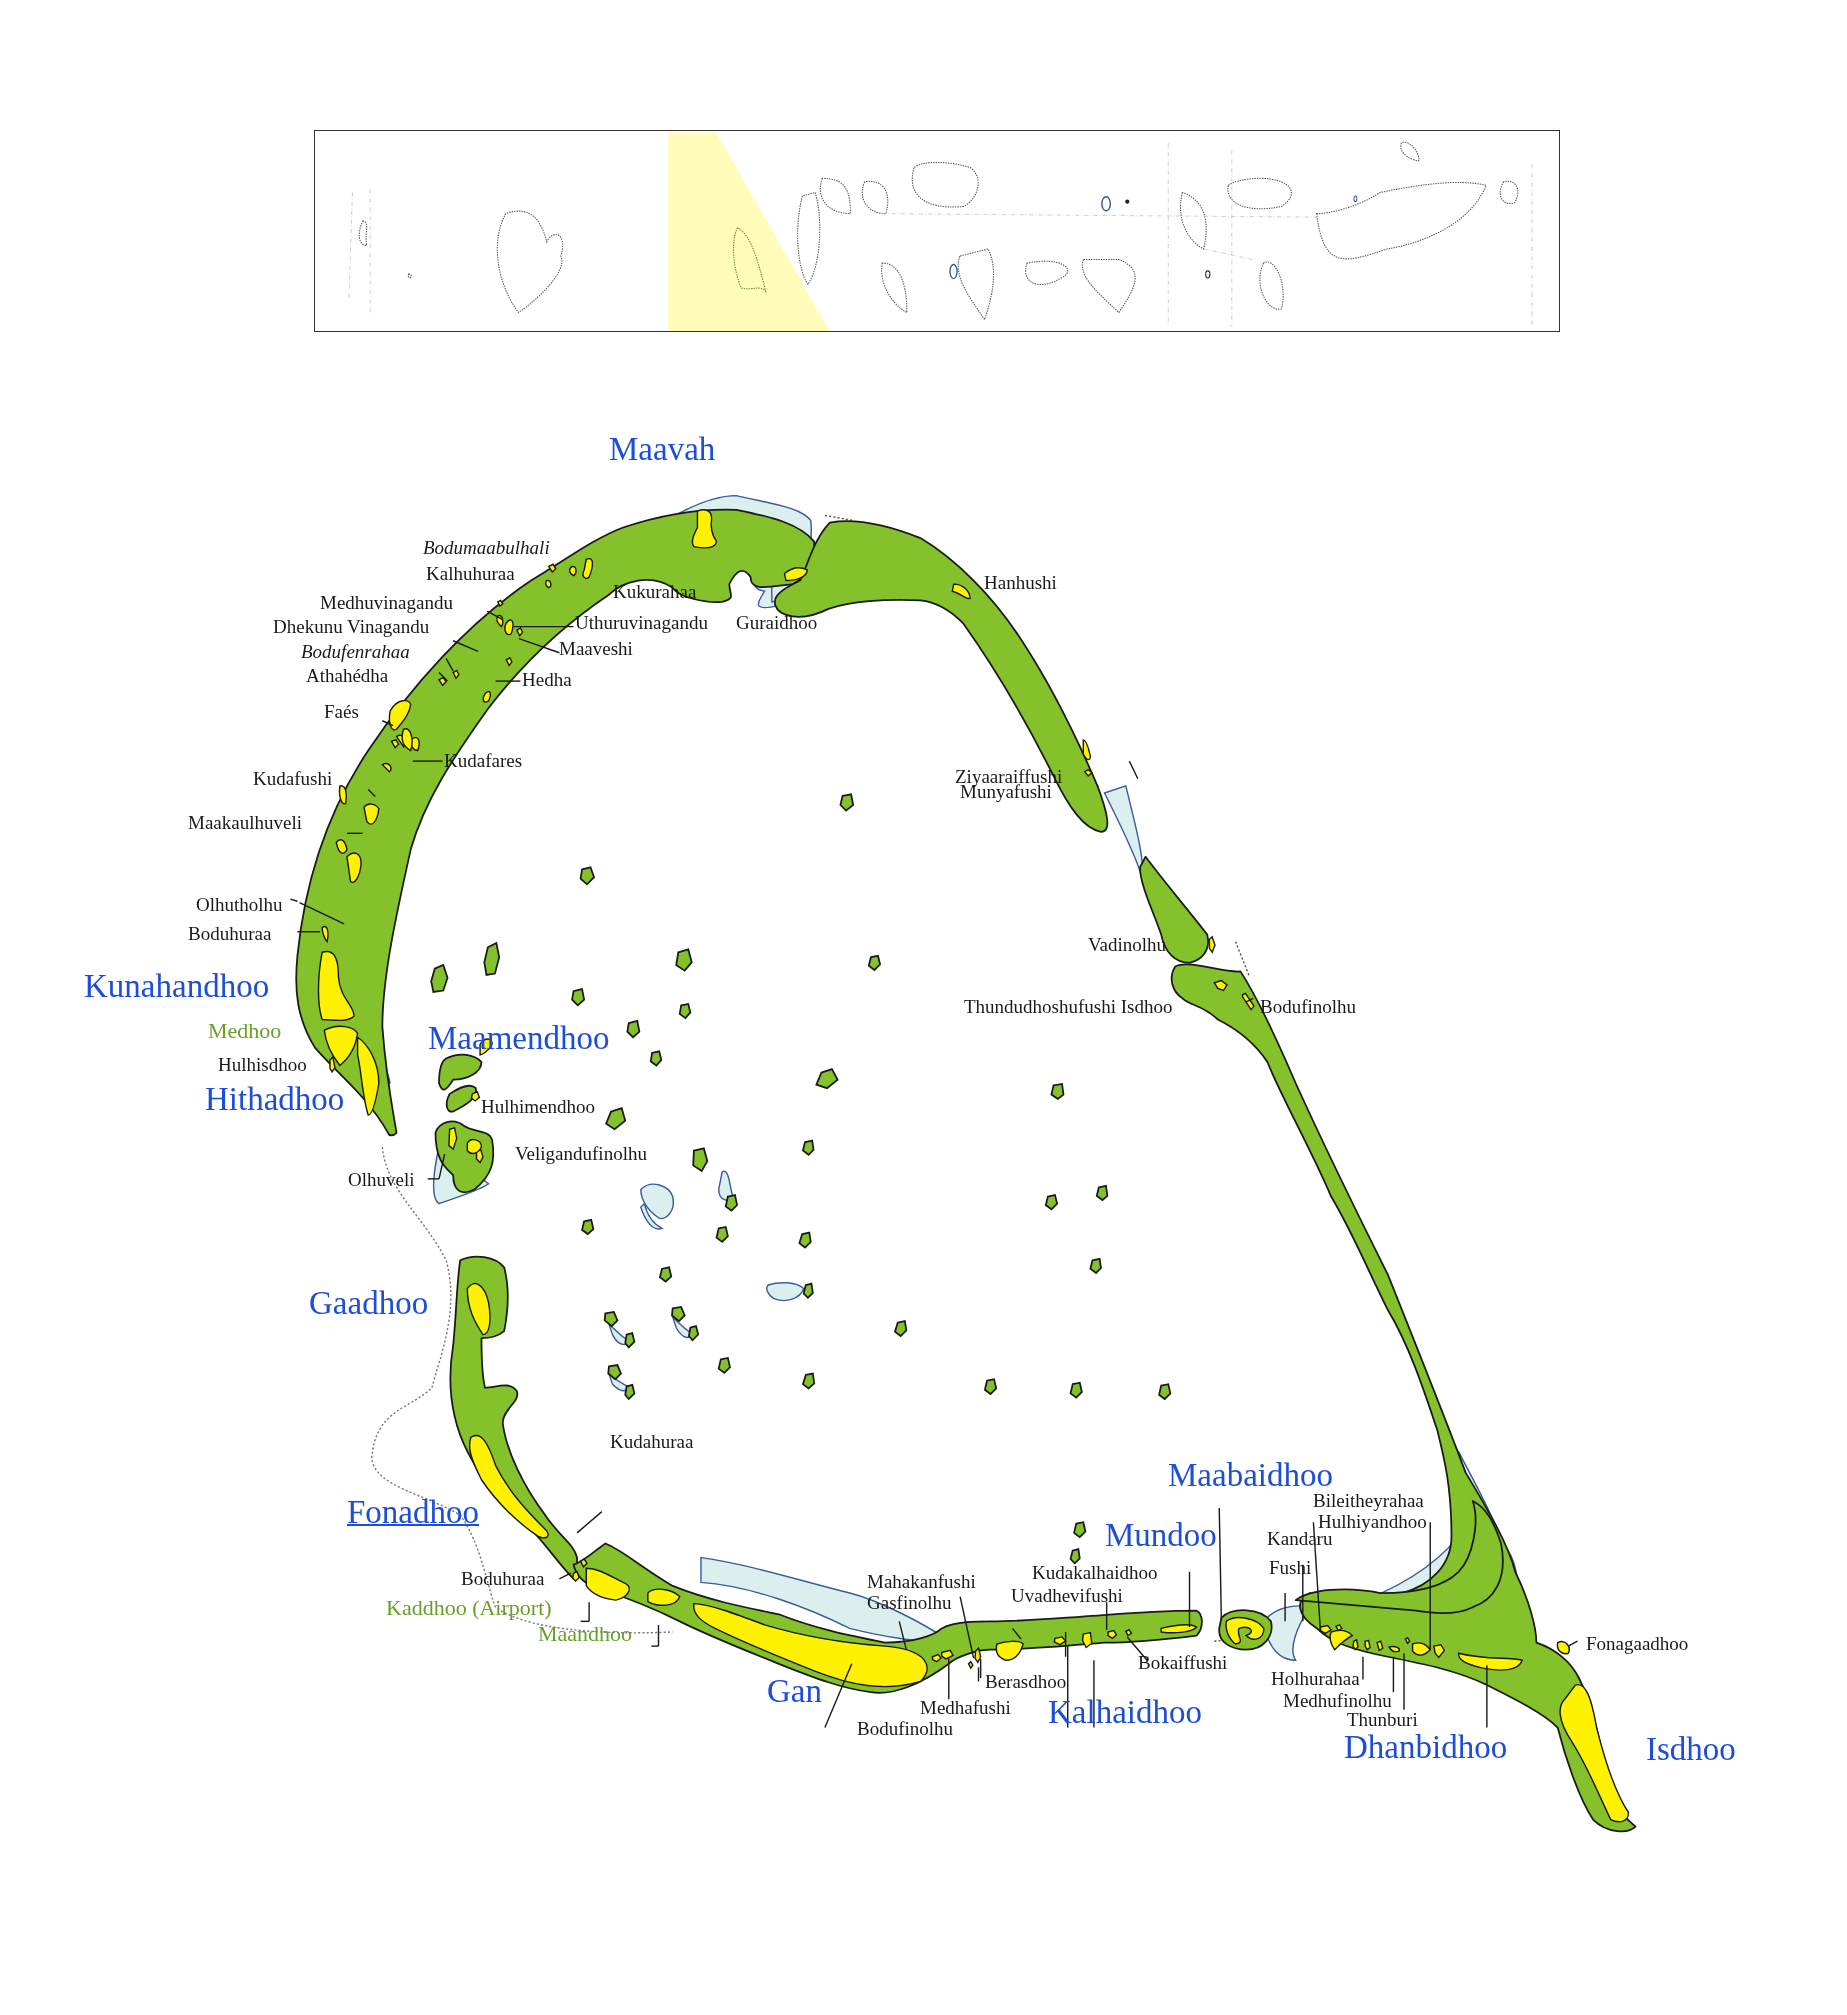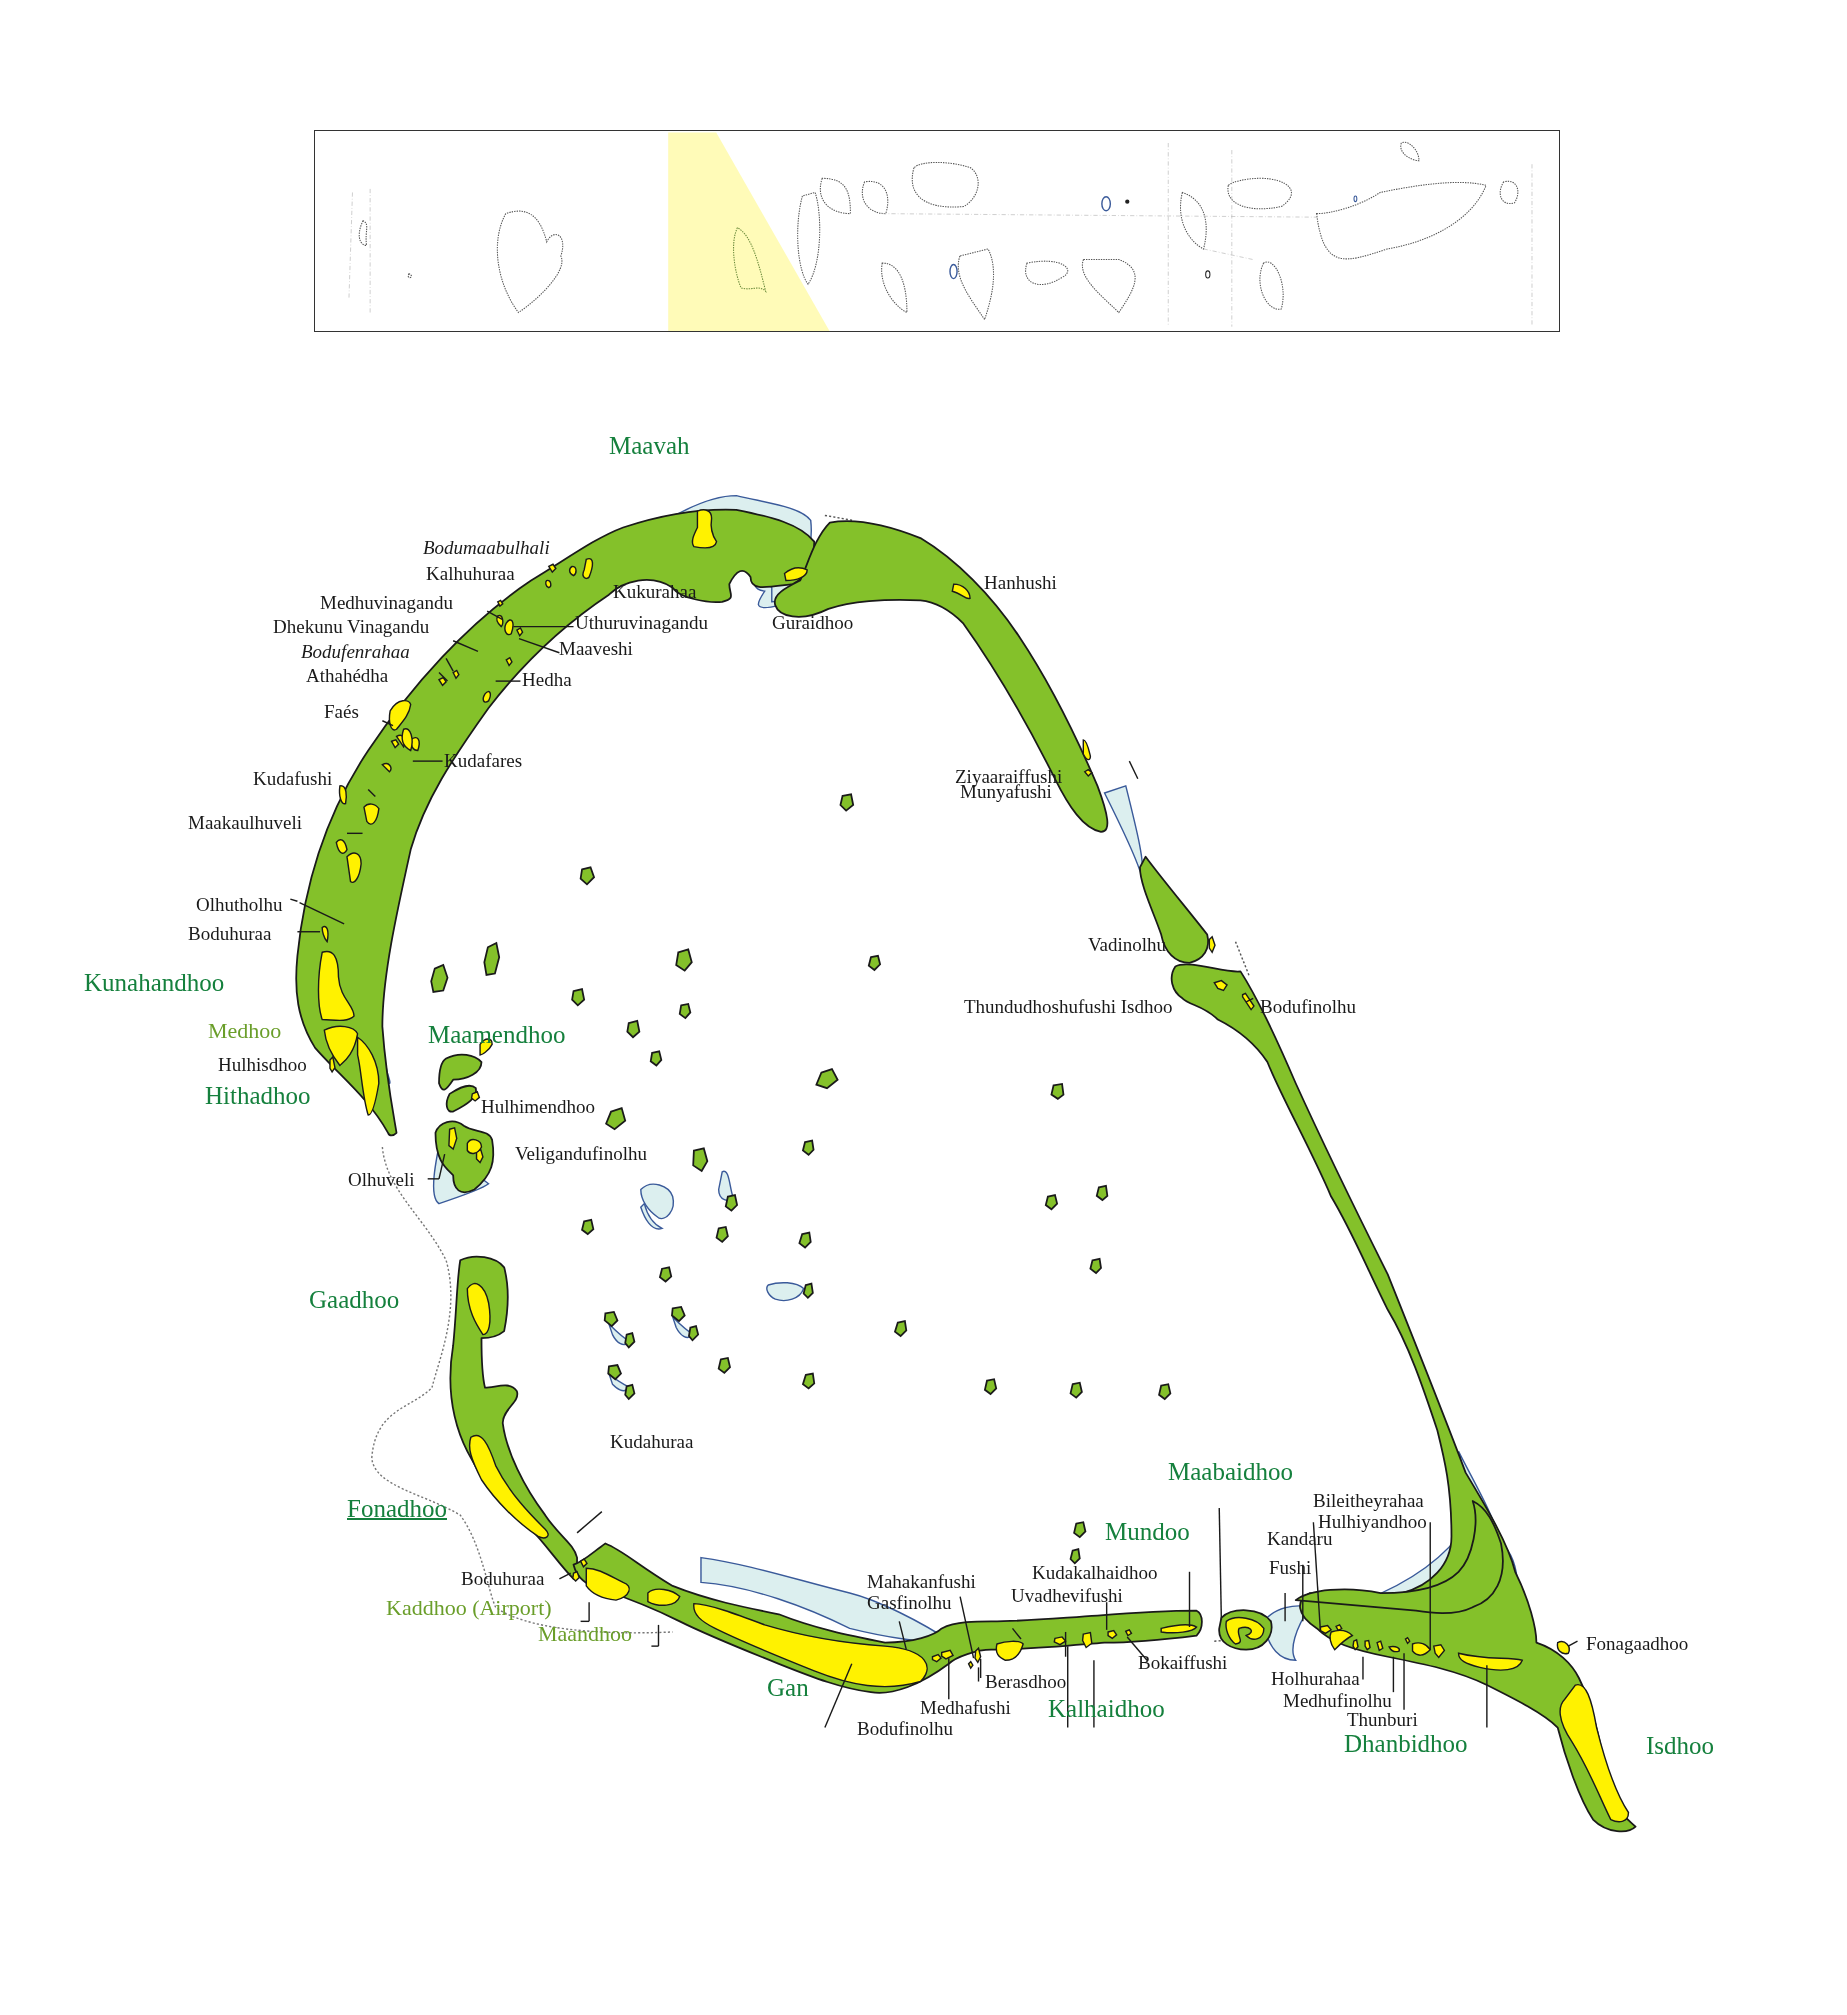--- a/index.html
+++ b/index.html
@@ -1,20 +1,20 @@
 <!DOCTYPE html>
 <html style="font-size:11.3px"><head>
 <meta charset="utf-8">
 <style>
   html,body{margin:0;padding:0;background:#ffffff;}
   body{width:1848px;height:2015px;position:relative;overflow:hidden;font-family:"Liberation Serif","DejaVu Serif",serif;}
   #map{position:absolute;left:0;top:0;width:1848px;height:2015px;}
   .label{position:absolute;white-space:nowrap;line-height:1;color:#1a1a1a;}
   .small{font-size:19px;}
-  .major{font-size:25px;color:#15803d;}
+  .major{font-size:33px;color:#1d4ed8;}
   .greenlbl{font-size:22px;color:#6a9e2a;}
   .underline{text-decoration:underline;text-decoration-thickness:2.1px;}
   .inset{position:absolute;left:314px;top:130px;width:1246px;height:202px;border:1.4px solid #333;box-sizing:border-box;background:#fff;overflow:hidden;}
 </style>
 </head>
 <body>
 
 <div class="inset">
   <svg width="1246" height="202" viewBox="444 183 1760 286">
     <polygon points="942,185 1010,185 1172,469 942,469" fill="#fffbb8"></polygon>
@@ -284,21 +284,21 @@
 
 <div class="label greenlbl" style="left:208px;top:1020px;">Medhoo</div>
 <div class="label greenlbl" style="left:386px;top:1597px;">Kaddhoo (Airport)</div>
 <div class="label greenlbl" style="left:538px;top:1623px;">Maandhoo</div>
 
 <div class="label small" style="left:423px;top:538px;font-style:italic;">Bodumaabulhali</div>
 <div class="label small" style="left:426px;top:564px;">Kalhuhuraa</div>
 <div class="label small" style="left:613px;top:582px;">Kukurahaa</div>
 <div class="label small" style="left:320px;top:593px;">Medhuvinagandu</div>
 <div class="label small" style="left:575px;top:613px;">Uthuruvinagandu</div>
-<div class="label small" style="left:736px;top:613px;margin-left:36px;">Guraidhoo</div>
+<div class="label small" style="left:736px;top:613px;">Guraidhoo</div>
 <div class="label small" style="left:273px;top:617px;text-align:right;">Dhekunu Vinagandu</div>
 <div class="label small" style="left:559px;top:639px;">Maaveshi</div>
 <div class="label small" style="left:301px;top:642px;font-style:italic;">Bodufenrahaa</div>
 <div class="label small" style="left:306px;top:666px;">Athahédha</div>
 <div class="label small" style="left:522px;top:670px;">Hedha</div>
 <div class="label small" style="left:984px;top:573px;">Hanhushi</div>
 <div class="label small" style="left:324px;top:702px;">Faés</div>
 <div class="label small" style="left:444px;top:751px;">Kudafares</div>
 <div class="label small" style="left:253px;top:769px;">Kudafushi</div>
 <div class="label small" style="left:188px;top:813px;">Maakaulhuveli</div>

